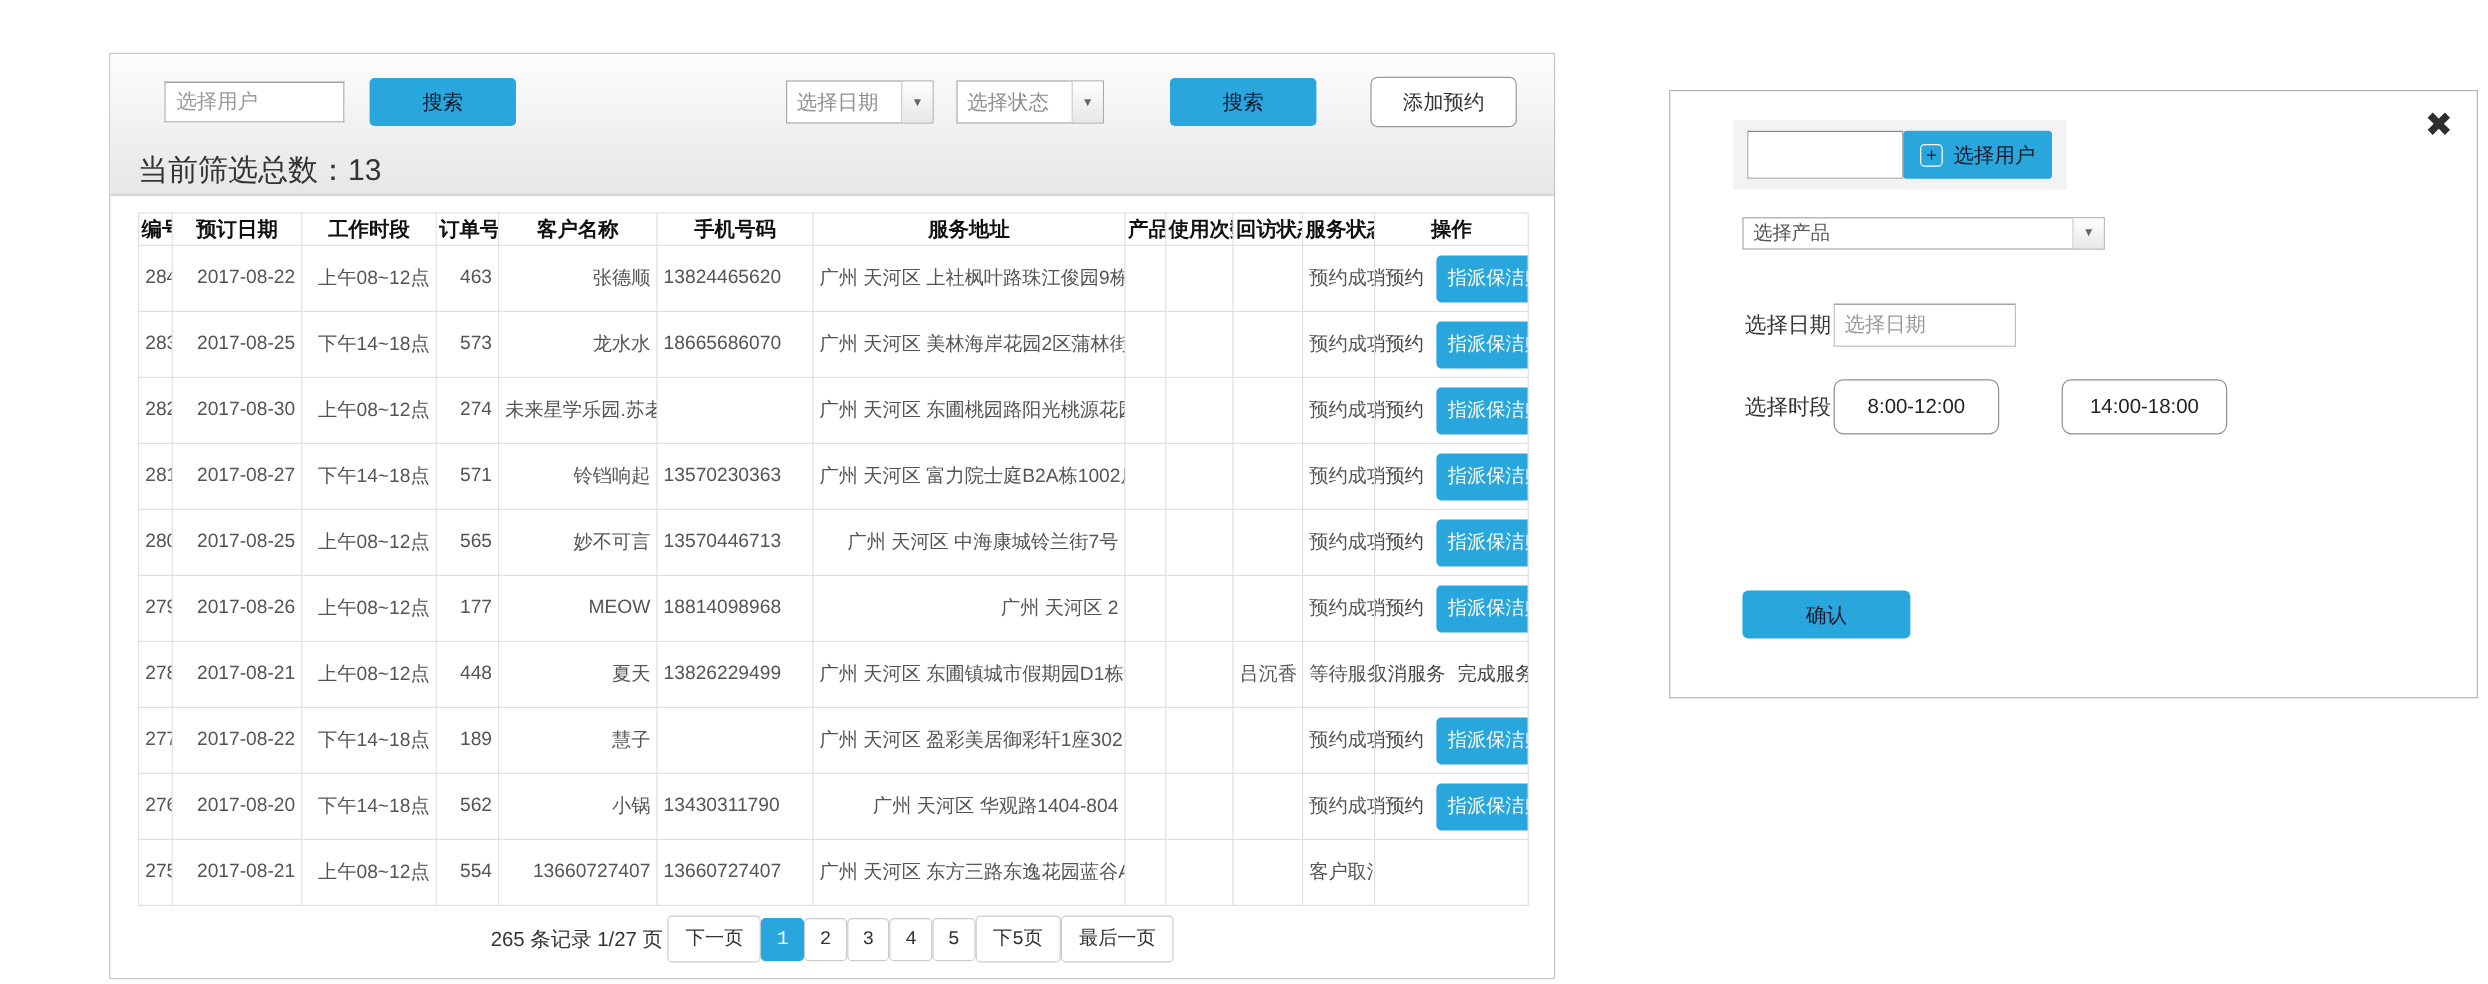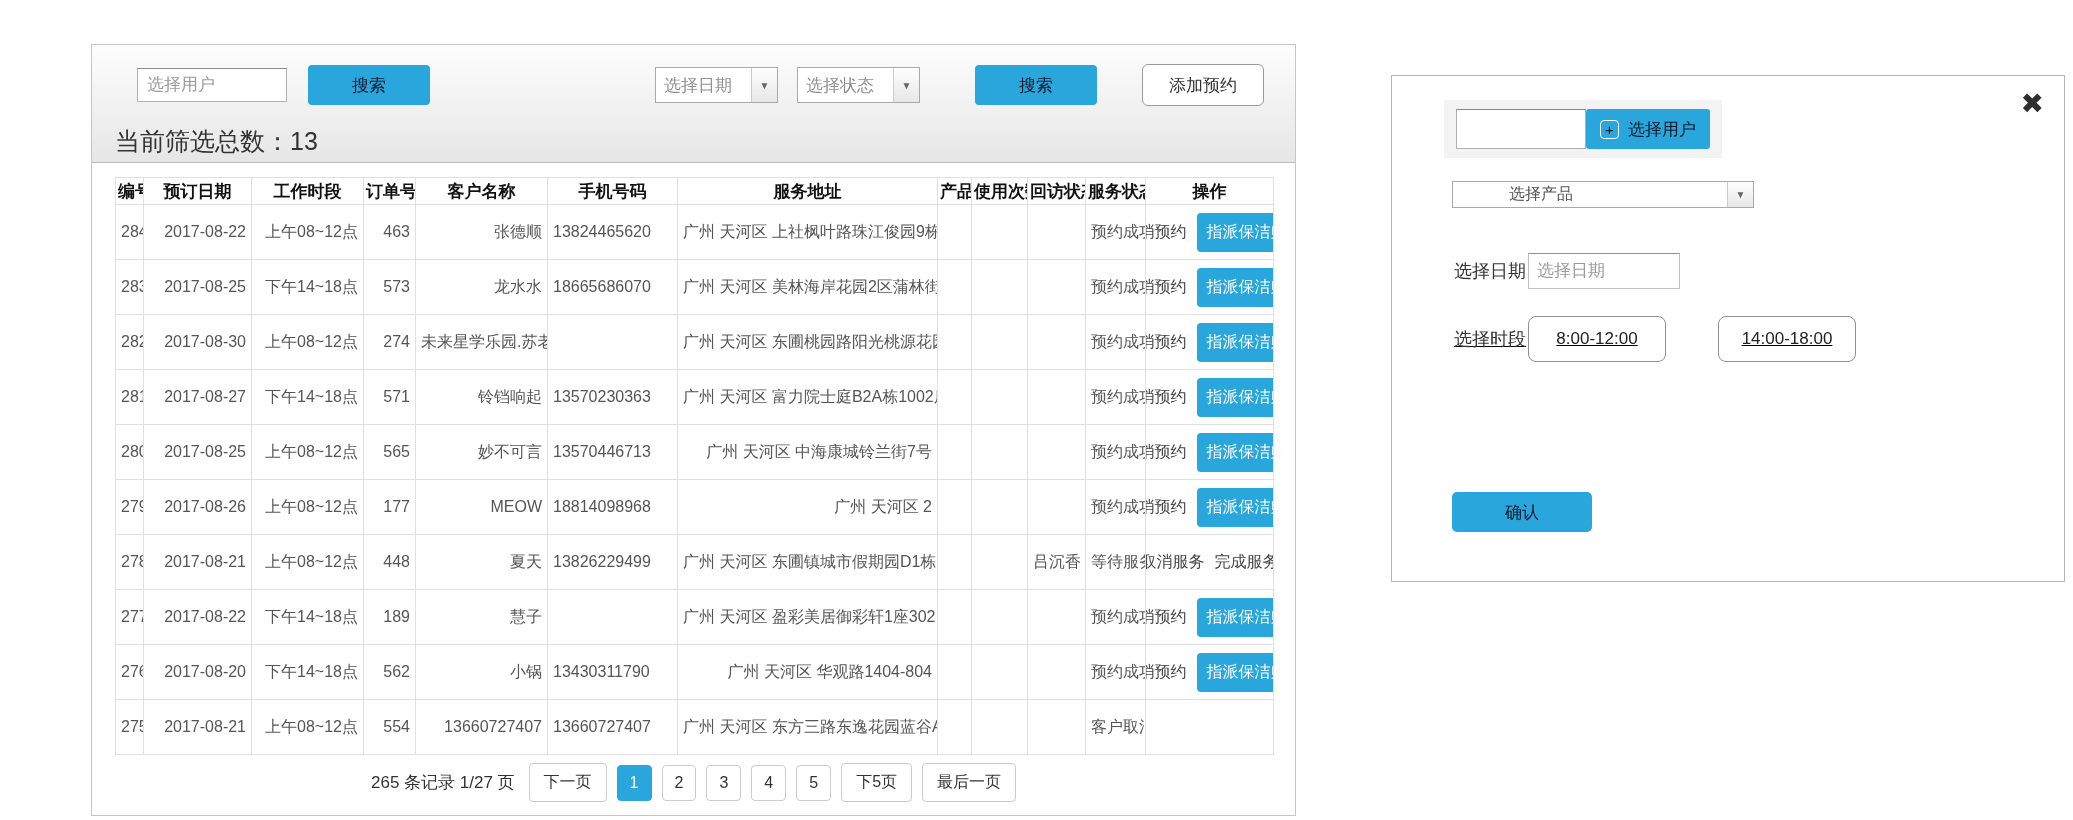--- a/index.html
+++ b/index.html
@@ -42,48 +42,48 @@
   .data-table td { border:1px solid #e0e0e0; font-size:16px; color:#555; height:55px;
     padding:0 5px; white-space:nowrap; overflow:hidden; }
   .al-l { text-align:right; } .al-c { text-align:right; } .al-r { text-align:left; }
   .actions-cell { display:flex; align-items:center; justify-content:center; gap:10px; height:100%; }
   .action-link { color:#444; font-size:16px; cursor:pointer; }
   .assign-btn { background:#29a7dc; color:#fff; border:none; border-radius:4px;
     font-size:16px; padding:9px 10px; cursor:pointer; font-family:inherit; }
 
   
   .pagination { position:absolute; left:0; right:0; top:718px; display:flex;
-    justify-content:center; align-items:center; gap:10px; }
+    justify-content:center; align-items:center; }
   .page-records { font-size:17px; color:#333; margin-right:4px; }
   .page-btn { border:1px solid #ccc; background:#fff; border-radius:4px;
-    padding:8px 14px; font-size:16px; color:#333; cursor:pointer; font-family:Liberation Sans, sans-serif;text-align:center; }
+    padding:8px 14px; font-size:16px; color:#333; cursor:pointer; font-family:Liberation Mono, monospace;text-align:center; }
   .page-btn.num { padding:8px 12px; }
   .page-btn.active { background:#29a7dc; border-color:#29a7dc; color:#fff; }
 
   
   .add-panel { position:absolute; left:1391px; top:75px; width:674px; height:507px;
     border:1px solid #b5b5b5; background:#fff; }
   .close-btn { position:absolute; right:20px; top:14px; font-size:28px; font-weight:bold;
     color:#2e2e2e; cursor:pointer; line-height:1; }
   .user-row { position:absolute; left:52px; top:24px; background:#f3f3f3;
     padding:9px 12px; display:flex; align-items:center; }
   .user-input { width:130px; height:40px; border:1px solid #b0b0b0; border-top-color:#888;
     padding:0 8px; font-size:16px; font-family:inherit; }
   .user-btn { height:40px; padding:0 14px; display:flex; align-items:center; gap:9px;
     border-radius:3px; }
   .plus-icon { width:19px; height:19px; border:1.5px solid #fff; border-radius:4px;
     display:flex; align-items:center; justify-content:center; font-size:15px; line-height:1; }
   .product-select { position:absolute; left:60px; top:105px; width:302px; height:27px; }
-  .product-select .sel-text { font-size:16px; color:#555;margin-left:48px; }
+  .product-select .sel-text { font-size:16px; color:#555; }
   .form-row { position:absolute; left:62px; display:flex; align-items:center; }
   .form-label { font-size:18px; color:#333; width:74px; }
   .row-date { top:177px; }
   .panel-input { width:152px; height:36px; border:1px solid #c0c0c0; border-top-color:#8f8f8f;
     padding:0 8px; font-size:17px; font-family:inherit; }
-  .row-slot { top:240px;text-decoration:underline; }
+  .row-slot { top:240px; }
   .slot-btn { border:1px solid #8f8f8f; border-radius:8px; background:#fff; font-size:17px;
     color:#222; width:138px; height:46px; cursor:pointer; font-family:inherit; }
   .slot-gap { width:52px; }
   .row-addr { top:332px; }
   .confirm-btn { position:absolute; left:60px; top:416px; width:140px; height:40px;
     border-radius:5px; font-size:17px; }
 </style>
 </head>
 <body>
 

